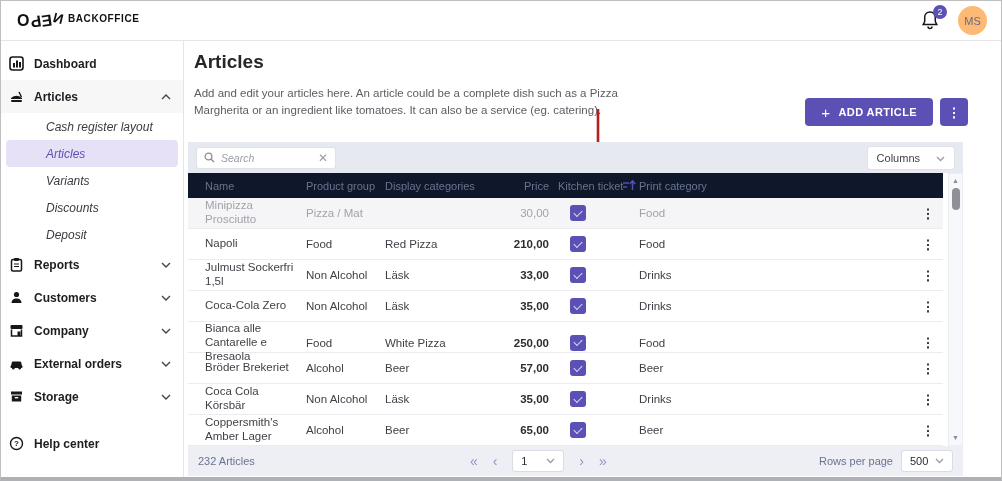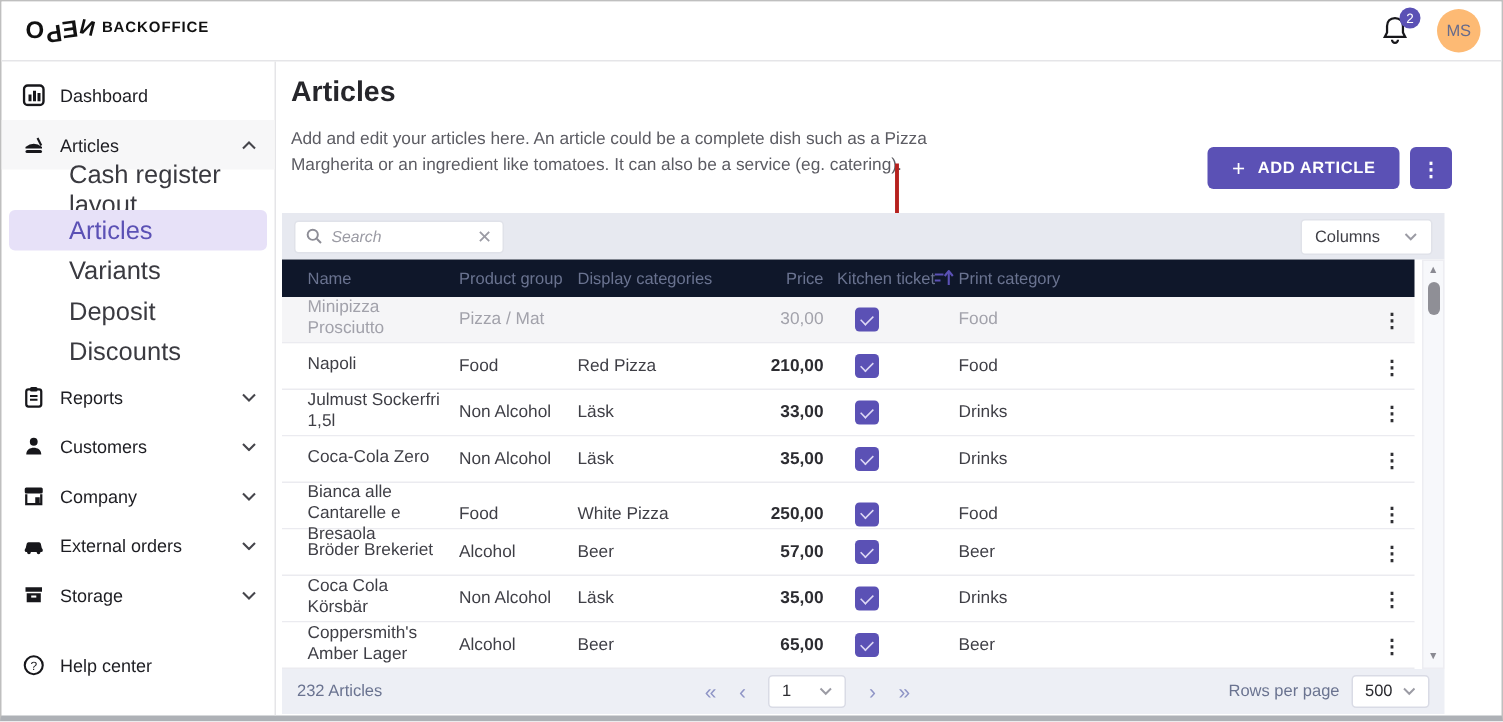--- a/index.html
+++ b/index.html
@@ -23,29 +23,29 @@
            background:#5b51b5; color:#fff; font-size:9px; display:flex; align-items:center; justify-content:center; }
   .avatar { width:29px; height:29px; border-radius:50%; background:#fdba74; color:#666b8c;
             font-size:11px; font-weight:400; display:flex; align-items:center; justify-content:center; }
 
   
   .body { display:flex; height:436px; }
   .sidebar { width:183px; border-right:1px solid #e5e5e8; padding-top:6px; display:flex; flex-direction:column; }
   .main { position:relative; flex:1; }
 
   
-  .sb-item { display:flex; align-items:center; height:33px; padding:0 12px 0 14px; gap:10px;
-             font-size:12px; font-weight:400; color:#1d1d22; cursor:pointer; }
+  .sb-item { display:flex; align-items:center; height:33px; padding:0 12px 0 8px; gap:10px;
+             font-size:12px; font-weight:700; color:#1d1d22; cursor:pointer; }
   .sb-item.expanded { background:#f7f7f8; }
   .sb-item .sb-label { flex:1; }
   .sb-item svg.ic { width:15px; height:15px; flex:0 0 auto; }
   .chev { color:#45454b; display:flex; }
   .submenu { display:flex; flex-direction:column; }
-  .sb-sub { display:flex; align-items:center; height:27px; padding-left:40px; font-size:17px;
-            color:#3a3a40; cursor:pointer; border-radius:4px; margin:0 5px; }
+  .sb-sub { display:flex; align-items:center; height:27px; padding-left:40px; font-size:12px;
+            color:#3a3a40; cursor:pointer; border-radius:4px; margin:0 5px;font-style:italic; }
   .sb-sub.active { background:#e7e1f8; color:#5b51b5; }
   .sb-help { margin-top:14px; }
 
   
   .page-title { position:absolute; left:10px; top:10px; font-size:19px; font-weight:700; color:#26262b; }
   .page-desc { position:absolute; left:10px; top:44px; width:432px; font-size:11.5px; line-height:1.45;
                color:#5c5c63; }
   .actions { position:absolute; top:57px; right:33px; display:flex; gap:7px; }
   .btn-primary { height:28px; padding:0 16px; background:#5b51b5; color:#fff; border:none; border-radius:4px;
                  font-family:"Liberation Sans", sans-serif; font-size:11px; font-weight:700; letter-spacing:.4px;
@@ -156,22 +156,22 @@
           <svg width="10" height="6" viewBox="0 0 10 6">
               <path d="M1 5 L5 1 L9 5" fill="none" stroke="#45454b" stroke-width="1.4"></path>
             </svg>
         </span>
       </div>
 
       <div class="submenu">
         <div class="sb-sub">Cash register layout</div>
         <div class="sb-sub active">Articles</div>
         <div class="sb-sub">Variants</div>
+        <div class="sb-sub">Discounts</div>
         <div class="sb-sub">Deposit</div>
-        <div class="sb-sub">Discounts</div>
       </div>
 
       <div class="sb-item">
         <svg class="ic" viewBox="0 0 15 15">
           <rect x="2.5" y="2.5" width="10" height="11.5" rx="1.5" fill="none" stroke="#17171b" stroke-width="1.5"></rect>
           <rect x="5" y="1" width="5" height="3" rx="1" fill="#17171b"></rect>
           <path d="M5 7 h5 M5 9.5 h5" stroke="#17171b" stroke-width="1.2"></path>
         </svg>
         <span class="sb-label">Reports</span>
         <span class="chev">

